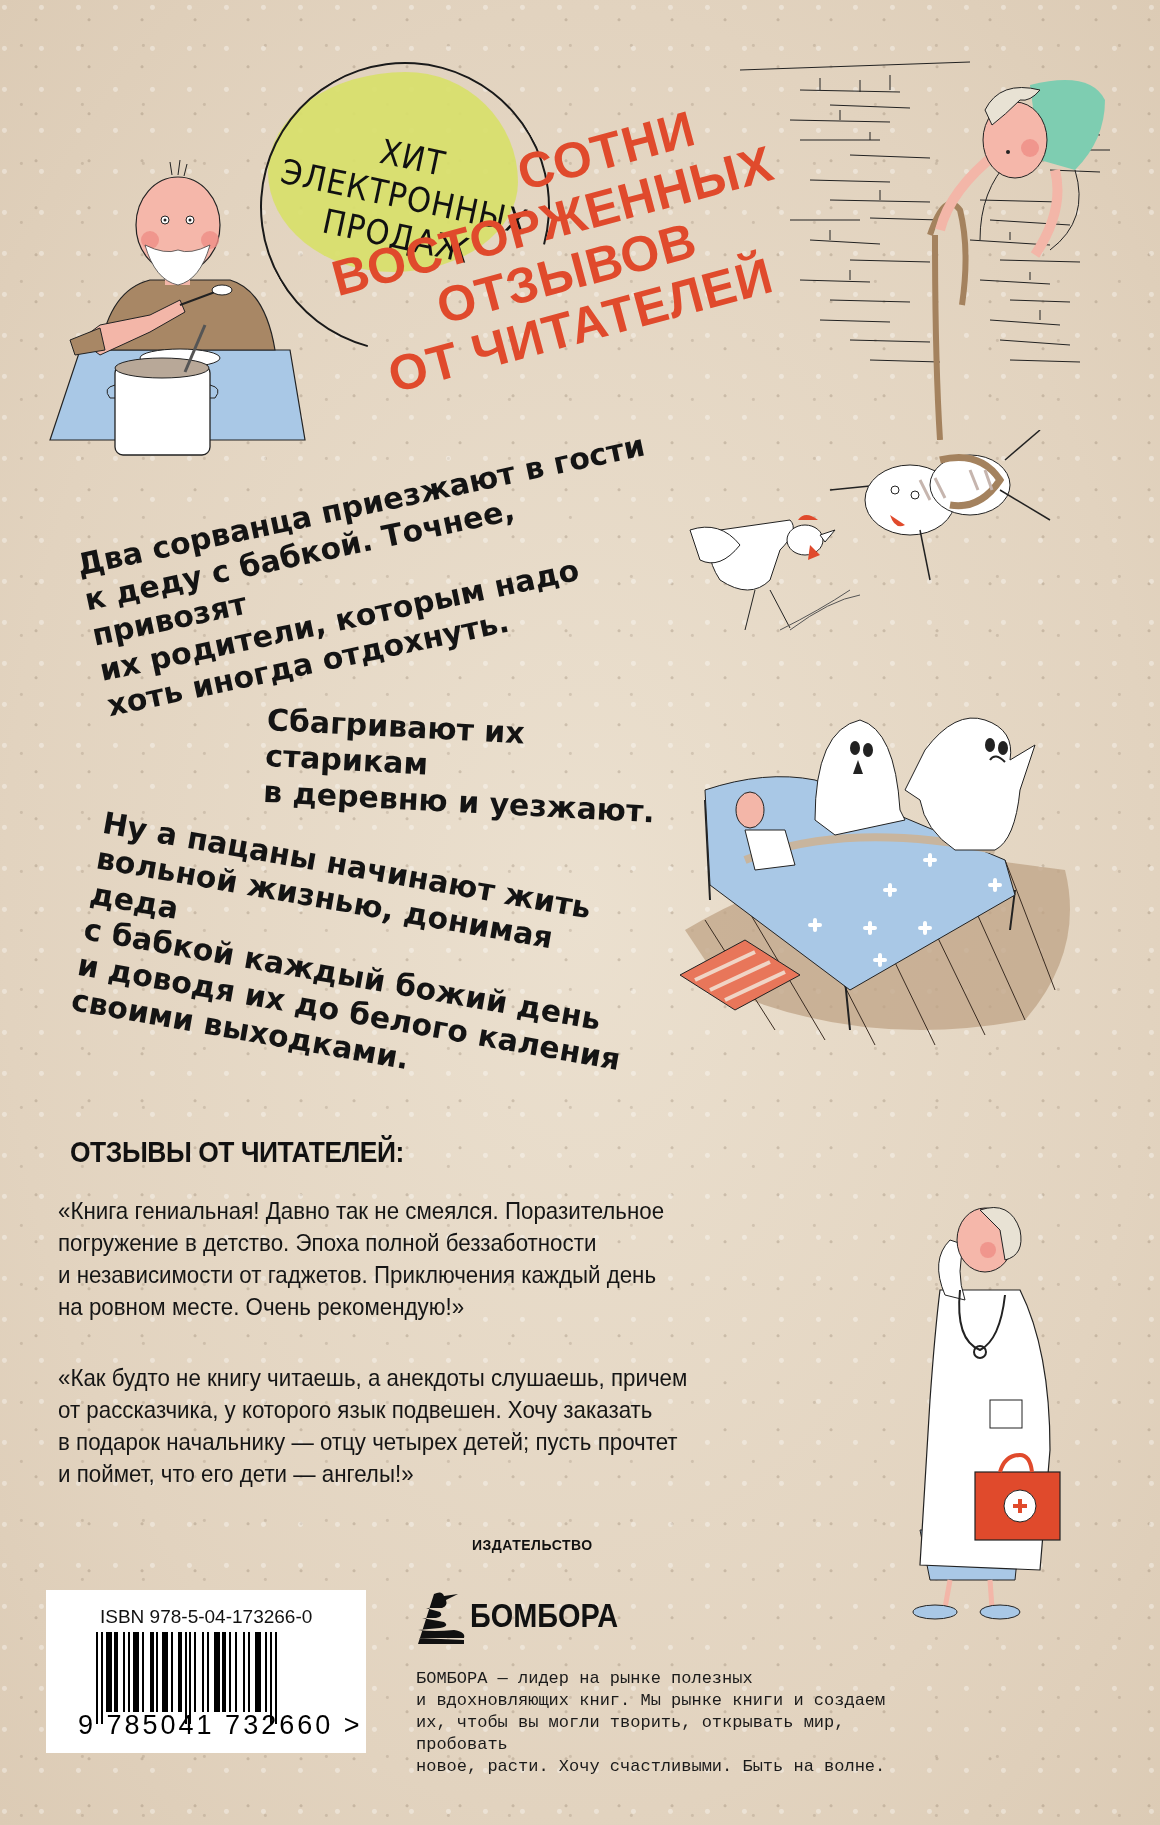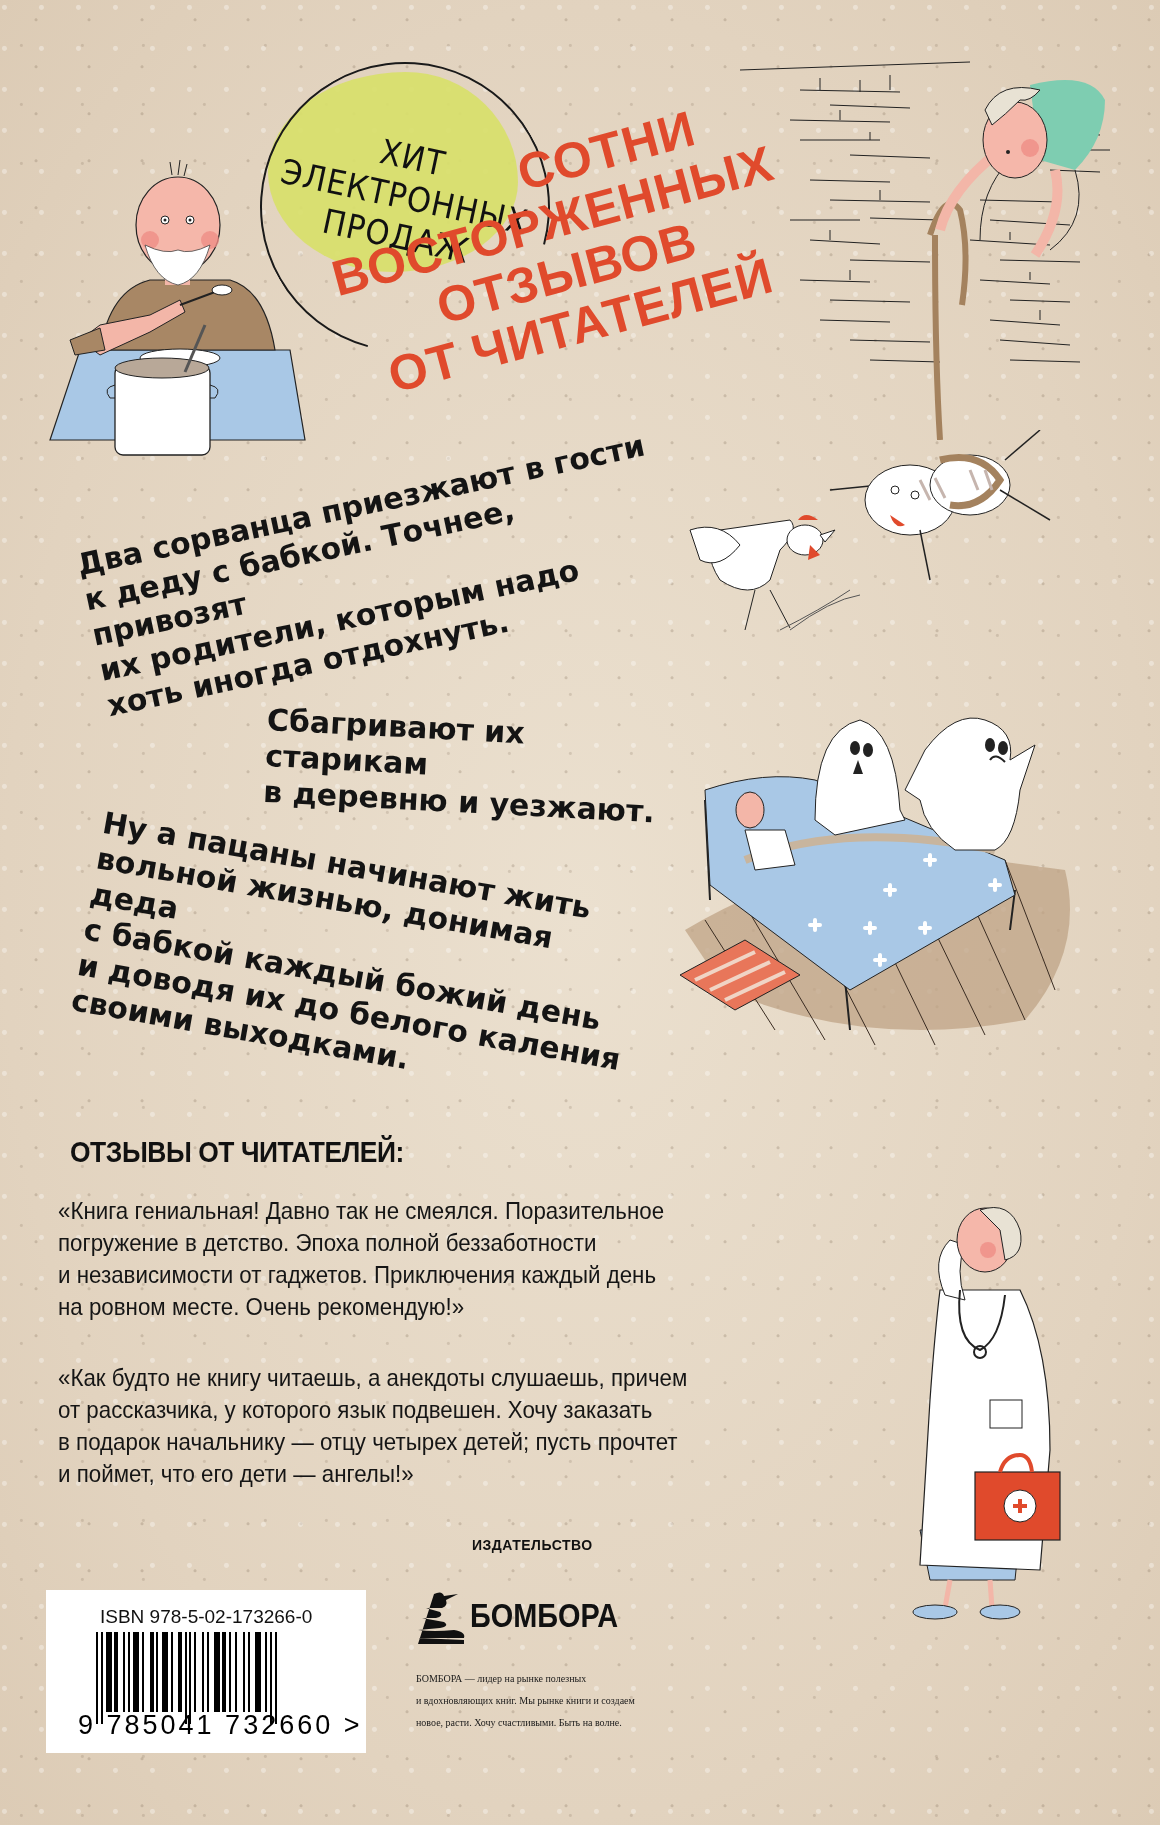--- a/index.html
+++ b/index.html
@@ -96,21 +96,21 @@
     .logo-name {
       left: 470px; top: 1596px; font-family: "Liberation Sans", sans-serif; font-weight: bold;
       font-size: 34px; color: #111; transform: scaleX(0.85); transform-origin: left;
     }
     .logo-sub {
       left: 472px; top: 1537px; font-family: "Liberation Sans", sans-serif; font-weight: bold;
       font-size: 14px; color: #111; letter-spacing: 0.5px;
     }
     .publisher-desc {
       left: 416px; top: 1668px; width: 480px;
-      font-family: Liberation Serif, serif; font-size: 10px; line-height: 22px; color: #1a1a1a;
+      font-family: Liberation Mono, monospace; font-size: 17px; line-height: 22px; color: #1a1a1a;
     }
     .publisher-desc span { display: block; }
 
     
     .illus svg { display: block; }
   </style>
 </head>
 <body>
 
 <div class="abs illus" style="left:40px; top:140px;">
@@ -317,21 +317,21 @@
     <path d="M133 306 L147 306 M140 299 L140 313" stroke="#e04a2c" stroke-width="4"></path>
 
     <line x1="70" y1="380" x2="65" y2="408" stroke="#f3b6a8" stroke-width="5"></line>
     <line x1="110" y1="380" x2="112" y2="408" stroke="#f3b6a8" stroke-width="5"></line>
     <ellipse cx="55" cy="412" rx="22" ry="7" fill="#a9c8e6" stroke="#222"></ellipse>
     <ellipse cx="120" cy="412" rx="20" ry="7" fill="#a9c8e6" stroke="#222"></ellipse>
   </svg>
 </div>
 
 <div class="abs barcode-box"></div>
-<div class="abs isbn-text">ISBN 978-5-02-173266-0</div>
+<div class="abs isbn-text">ISBN 978-5-04-173266-0</div>
 <div class="abs bars">
   <div class="bar g" style="width:2px"></div>
     <div class="gap" style="width:3px"></div>
   <div class="bar g" style="width:2px"></div>
     <div class="gap" style="width:3px"></div>
   <div class="bar" style="width:6px"></div>
     <div class="gap" style="width:2px"></div>
   <div class="bar" style="width:4px"></div>
     <div class="gap" style="width:5px"></div>
   <div class="bar" style="width:2px"></div>
@@ -387,14 +387,15 @@
 <div class="abs logo">
   <svg width="60" height="56" viewBox="0 0 60 56">
     <path d="M20 4 Q28 0 30 6 L44 4 L32 10 Q34 16 28 18 L12 18 L26 22 Q30 26 22 28 L8 28 L30 32 Q36 36 26 38 L4 40 Q20 42 40 40 Q52 42 50 48 L4 48 L50 50 L50 54 L4 54 Z" fill="#111"></path>
   </svg>
 </div>
 <div class="abs logo-name">БОМБОРА</div>
 <div class="abs logo-sub">ИЗДАТЕЛЬСТВО</div>
 <div class="abs publisher-desc">
   <span>БОМБОРА — лидер на рынке полезных</span>
   <span>и вдохновляющих книг. Мы рынке книги и создаем</span>
+  <span>их, чтобы вы могли творить, открывать мир, пробовать</span>
   <span>новое, расти. Хочу счастливыми. Быть на волне.</span>
 </div>
 
 </body></html>

